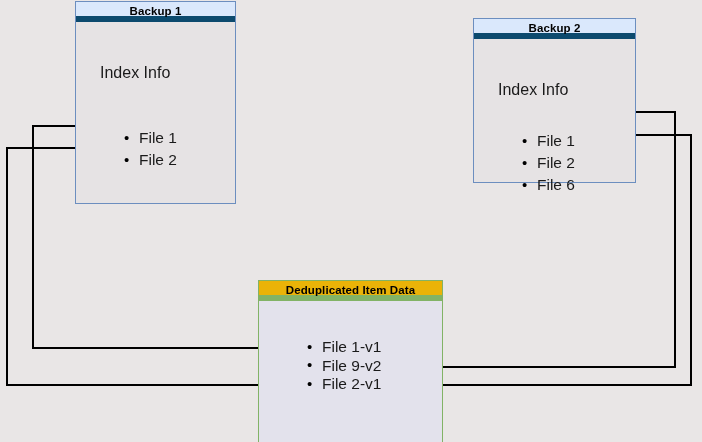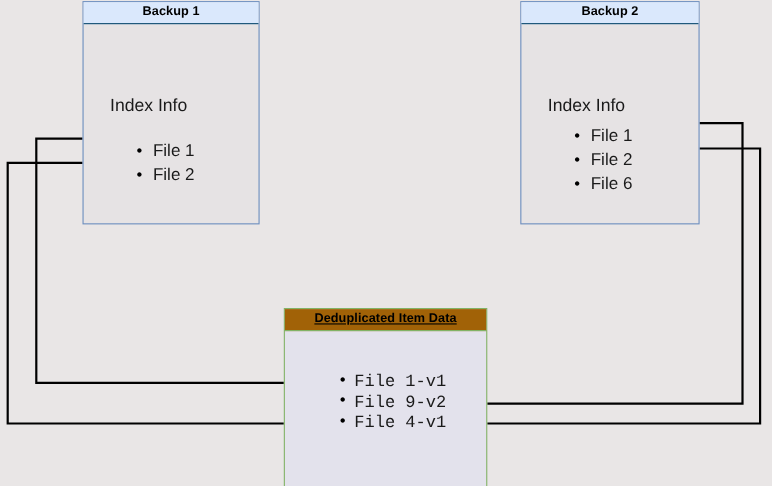--- a/index.html
+++ b/index.html
@@ -28,41 +28,39 @@
   }
   .node-header {
     box-sizing: border-box;
     height: 20px;
     line-height: 19px;
     text-align: center;
     font-size: 11.5px;
     font-weight: bold;
     color: #000;
     background: #dae8fc;
-    border-bottom: 1px solid #0c4a6e;
+    border-bottom: 6px solid #0c4a6e;
     letter-spacing: 0.1px;
   }
   .node.green {
     border-color: #82b366;
     background: #e3e2ec;
   }
   .node.green .node-header {
-    background: #a16207;
+    background: #eab308;
     border-bottom-color: #82b366;
-    text-decoration: underline;
   }
   .node-body {
     position: relative;
     height: calc(100% - 20px);
   }
   .index-label {
     position: absolute;
     font-size: 16px;
     color: #1a1a1a;
-    margin-top: 24px;
   }
   .file-list {
     position: absolute;
     margin: 0;
     padding: 0;
     list-style: none;
   }
   .file-list li {
     font-size: 15.5px;
     color: #1a1a1a;
@@ -74,21 +72,20 @@
   .file-list li::before {
     content: "\2022";
     position: absolute;
     left: 0;
     top: -0.5px;
     font-size: 15px;
     color: #000;
   }
   .file-list.wide li {
     line-height: 18.5px;
-    font-family: Liberation Mono, monospace;
   }
   
   #edges {
     position: absolute;
     left: 0;
     top: 0;
     width: 702px;
     height: 442px;
     pointer-events: none;
   }
@@ -124,36 +121,36 @@
     <div class="node-header">Backup 1</div>
     <div class="node-body">
       <div class="index-label" style="left:24px; top:42px;">Index Info</div>
       <ul class="file-list" style="left:48px; top:105px;">
         <li>File 1</li>
         <li>File 2</li>
       </ul>
     </div>
   </div>
 
-  <div class="node" style="left:473px; top:1px; width:163px; height:203px;">
+  <div class="node" style="left:473px; top:18px; width:163px; height:165px;">
     <div class="node-header">Backup 2</div>
     <div class="node-body">
       <div class="index-label" style="left:24px; top:42px;">Index Info</div>
       <ul class="file-list" style="left:48px; top:91px;">
         <li>File 1</li>
         <li>File 2</li>
         <li>File 6</li>
       </ul>
     </div>
   </div>
 
   <div class="node green" style="left:258px; top:280px; width:185px; height:168px;">
     <div class="node-header">Deduplicated Item Data</div>
     <div class="node-body">
       <ul class="file-list wide" style="left:48px; top:37px;">
         <li>File 1-v1</li>
         <li>File 9-v2</li>
-        <li>File 4-v1</li>
+        <li>File 2-v1</li>
       </ul>
     </div>
   </div>
 
 </div>
 
 </body></html>

